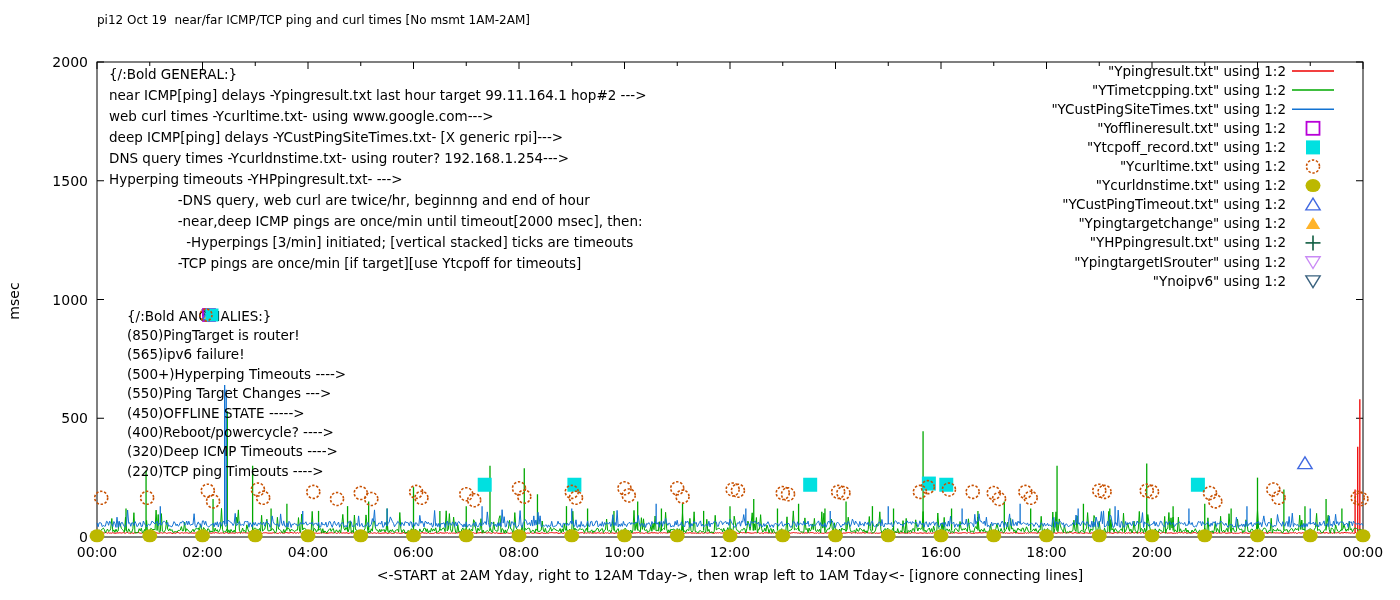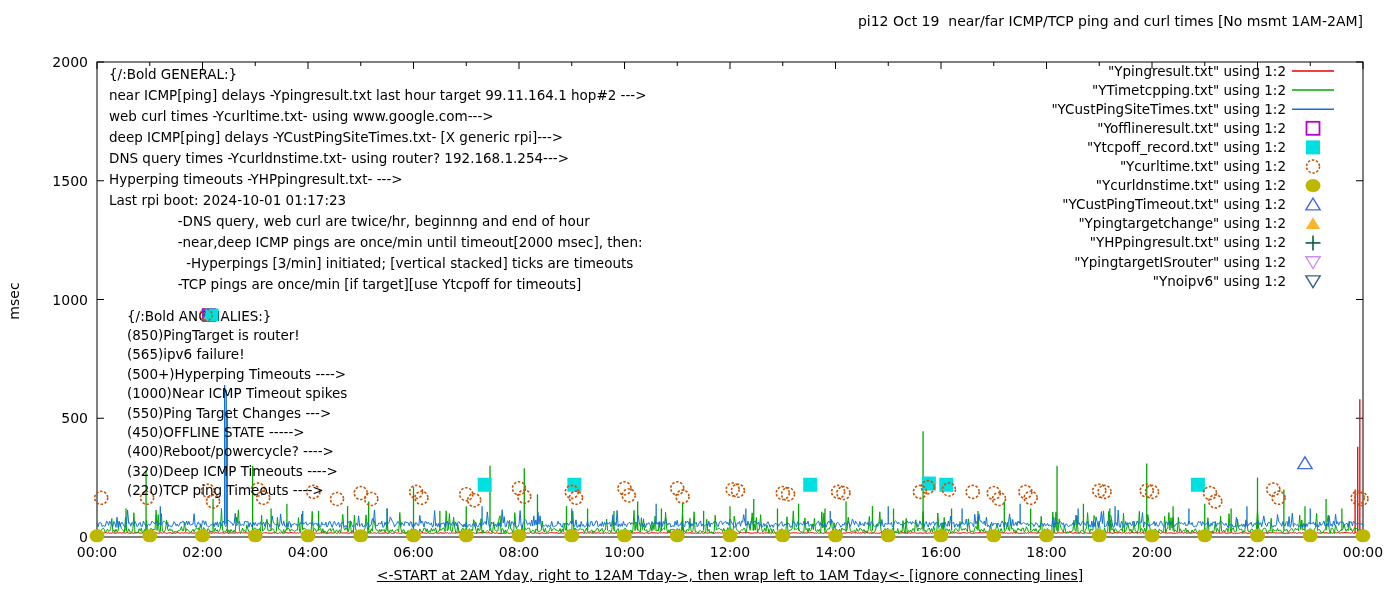--- a/index.html
+++ b/index.html
@@ -1,25 +1,25 @@
 <!DOCTYPE html>
 <html><head>
 <meta charset="utf-8">
 <style>
   html,body{margin:0;padding:0;background:#fff;}
   .canvas{position:relative;width:1400px;height:600px;background:#ffffff;overflow:hidden;
           font-family:"DejaVu Sans", sans-serif;color:#000;}
   svg{position:absolute;left:0;top:0;}
   svg text{font-family:"DejaVu Sans", sans-serif;fill:#000;}
-  .chart-title{position:absolute;left:97px;top:13px;width:1266px;text-align:right;
-               font-size:14px;white-space:pre;}
+  .chart-title{position:absolute;left:97px;top:13px;width:1266px;text-align:left;
+               font-size:12px;white-space:pre;}
   .y-label{position:absolute;left:-16px;top:293px;width:60px;text-align:center;
            font-size:14px;transform:rotate(-90deg);}
   .caption{position:absolute;left:97px;top:567px;width:1266px;text-align:center;
-           font-size:14px;white-space:pre;text-decoration:underline;}
+           font-size:14px;white-space:pre;}
   .ann-block{position:absolute;font-size:13.5px;}
   .gen-line{white-space:pre;height:21px;line-height:21px;}
   .anom-row{display:flex;align-items:center;height:19.4px;white-space:pre;}
   .anom-slot{display:inline-block;width:20px;height:18px;margin-left:72px;flex:0 0 20px;}
   .anom-header .anom-text{margin-left:0;}
   .anom-text{font-size:13.5px;}
 </style>
 </head>
 <body>
 
@@ -290,39 +290,37 @@
   <div class="chart-title">pi12 Oct 19  near/far ICMP/TCP ping and curl times [No msmt 1AM-2AM]</div>
   <div class="y-label">msec</div>
   <div class="caption">&lt;-START at 2AM Yday, right to 12AM Tday-&gt;, then wrap left to 1AM Tday&lt;- [ignore connecting lines]</div>
   <div class="ann-block" id="general-block" style="left:109px;top:64px;">
       <div class="gen-line">{/:Bold GENERAL:}</div>
       <div class="gen-line">near ICMP[ping] delays -Ypingresult.txt last hour target 99.11.164.1 hop#2 ---&gt;</div>
       <div class="gen-line">web curl times -Ycurltime.txt- using www.google.com---&gt;</div>
       <div class="gen-line">deep ICMP[ping] delays -YCustPingSiteTimes.txt- [X generic rpi]---&gt;</div>
       <div class="gen-line">DNS query times -Ycurldnstime.txt- using router? 192.168.1.254---&gt;</div>
       <div class="gen-line">Hyperping timeouts -YHPpingresult.txt- ---&gt;</div>
-      <div class="gen-line">Last rpi boot: 2024-10-01 01:17:23</div>
       <div class="gen-line">                -DNS query, web curl are twice/hr, beginnng and end of hour</div>
       <div class="gen-line">                -near,deep ICMP pings are once/min until timeout[2000 msec], then:</div>
       <div class="gen-line">                  -Hyperpings [3/min] initiated; [vertical stacked] ticks are timeouts</div>
       <div class="gen-line">                -TCP pings are once/min [if target][use Ytcpoff for timeouts]</div>
     </div>
   <div class="ann-block" id="anomalies-block" style="left:127px;top:306px;">
       <div class="anom-row anom-header"><span class="anom-text">{/:Bold ANOMALIES:}</span></div>
       <div class="anom-row"><svg class="anom-slot" width="20" height="18">
           <path d="M10 15 L16.6 4.199999999999999 L3.3999999999999995 4.199999999999999 Z" fill="none" stroke="#c98af5" stroke-width="1.4"></path>
         </svg><span class="anom-text">(850)PingTarget is router!</span></div>
       <div class="anom-row"><svg class="anom-slot" width="20" height="18">
           <path d="M10 15 L16.6 4.199999999999999 L3.3999999999999995 4.199999999999999 Z" fill="none" stroke="#3a627f" stroke-width="1.4"></path>
         </svg><span class="anom-text">(565)ipv6 failure!</span></div>
       <div class="anom-row"><svg class="anom-slot" width="20" height="18">
           <line x1="3" x2="17" y1="9" y2="9" stroke="#0e5c40" stroke-width="1.6"></line>
           <line x1="10" x2="10" y1="2" y2="16" stroke="#0e5c40" stroke-width="1.6"></line>
         </svg><span class="anom-text">(500+)Hyperping Timeouts ----&gt;</span></div>
-      <div class="anom-row"><svg class="anom-slot" width="20" height="18"></svg><span class="anom-text">(1000)Near ICMP Timeout spikes</span></div>
       <div class="anom-row"><svg class="anom-slot" width="20" height="18">
           <path d="M10 3 L16.6 13.8 L3.3999999999999995 13.8 Z" fill="#ffb32a"></path>
         </svg><span class="anom-text">(550)Ping Target Changes ---&gt;</span></div>
       <div class="anom-row"><svg class="anom-slot" width="20" height="18">
           <rect x="4" y="3" width="12" height="12" fill="none" stroke="#b800d8" stroke-width="1.8"></rect>
         </svg><span class="anom-text">(450)OFFLINE STATE -----&gt;</span></div>
       <div class="anom-row"><svg class="anom-slot" width="20" height="18"></svg><span class="anom-text">(400)Reboot/powercycle? ----&gt;</span></div>
       <div class="anom-row"><svg class="anom-slot" width="20" height="18">
           <path d="M10 3 L16.6 13.8 L3.3999999999999995 13.8 Z" fill="none" stroke="#4169e1" stroke-width="1.4"></path>
         </svg><span class="anom-text">(320)Deep ICMP Timeouts ----&gt;</span></div>

